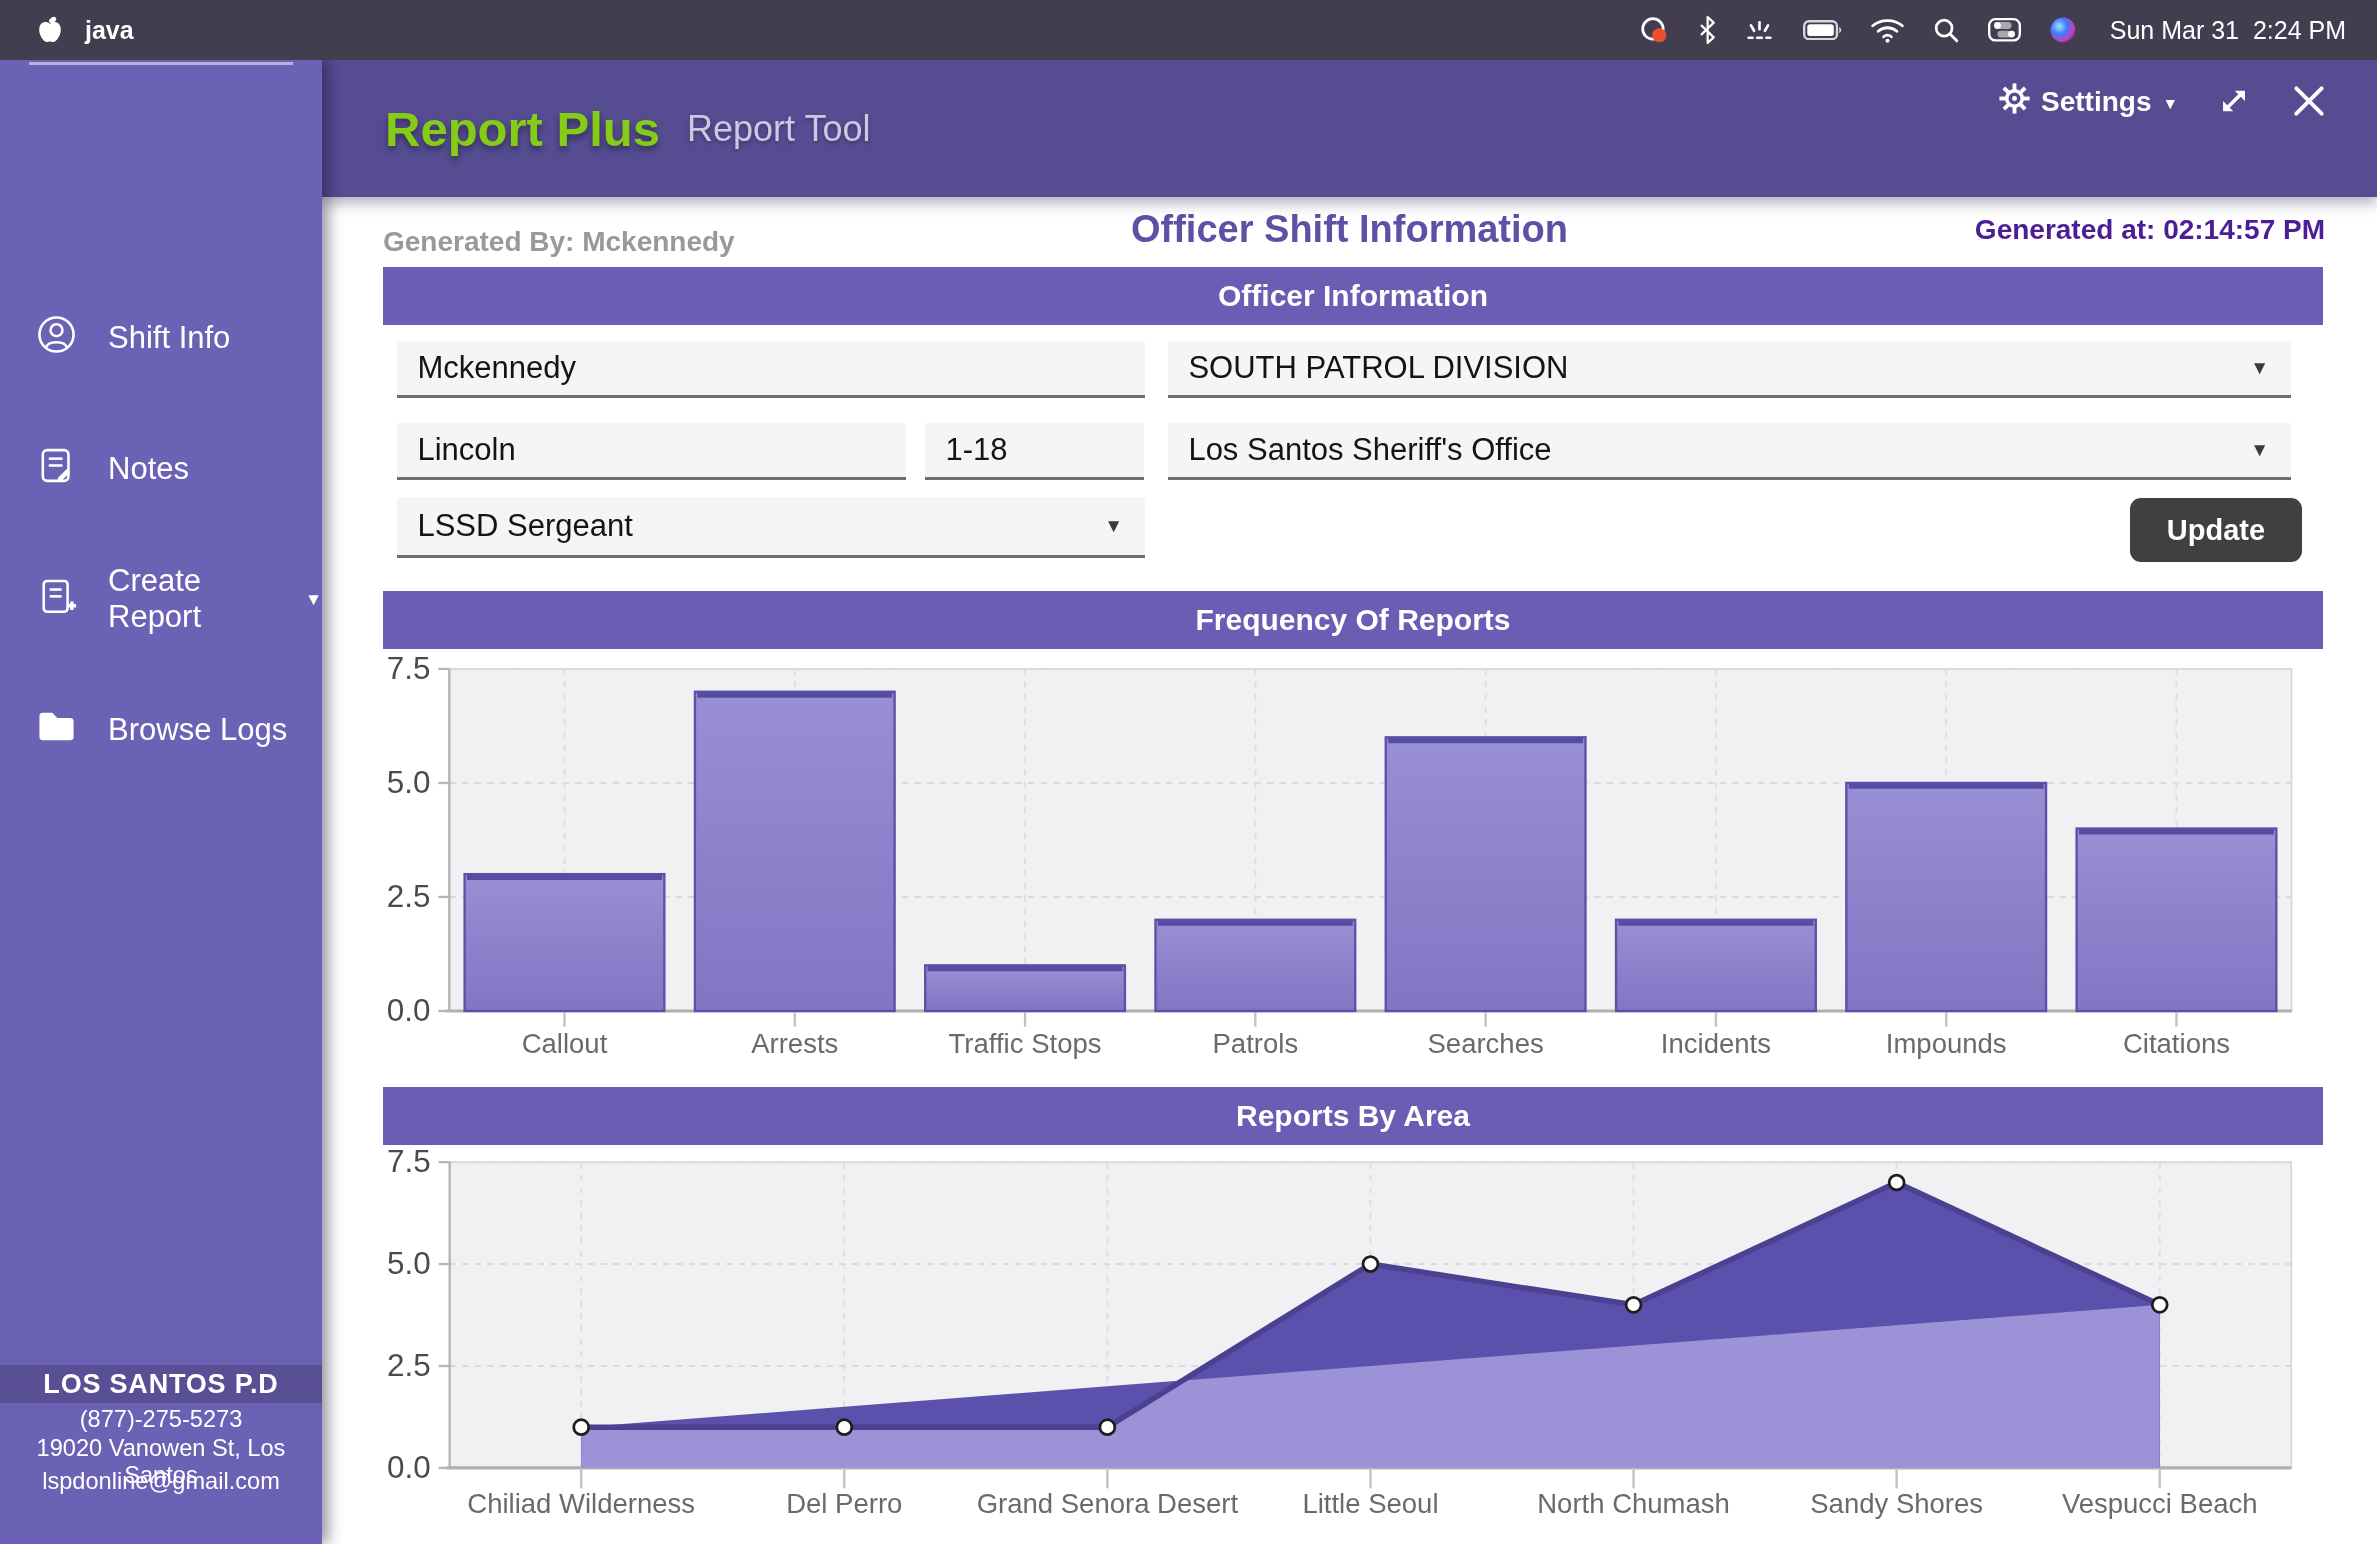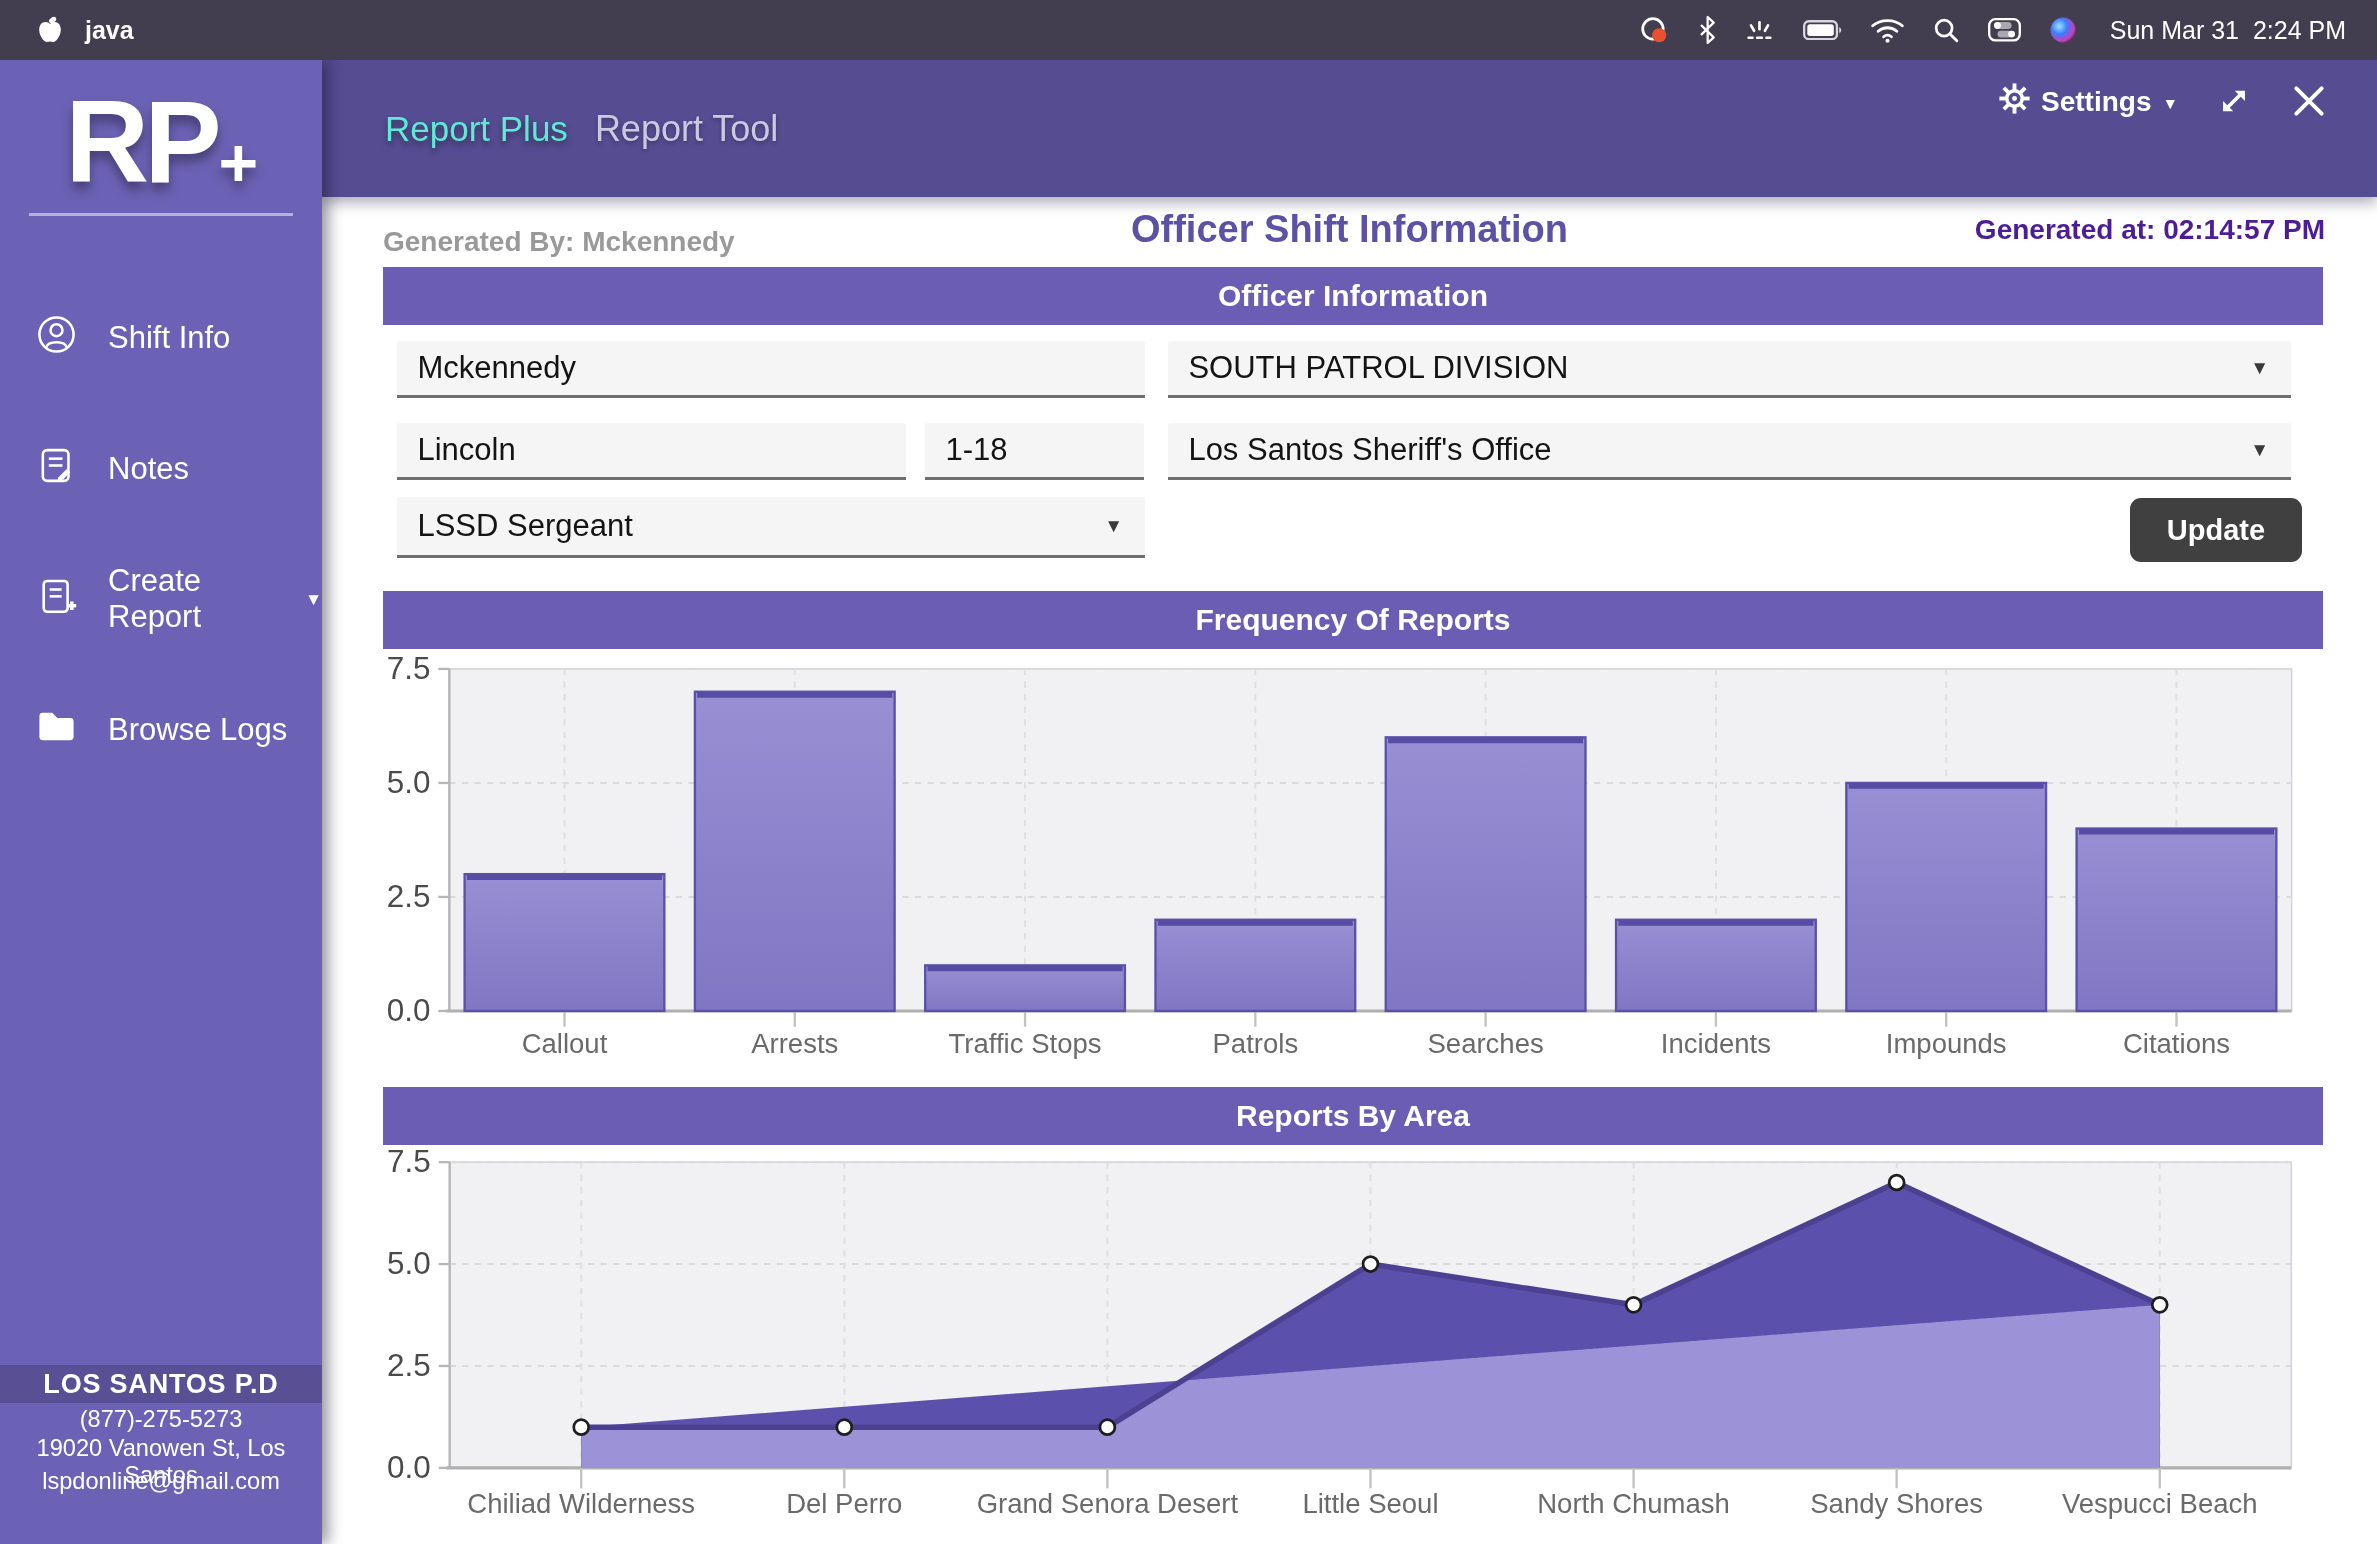--- a/index.html
+++ b/index.html
@@ -31,21 +31,21 @@
   .nav-caret { font-size:17.3px; margin-left:11px; }
   .side-footer-band { position:absolute; left:0; top:1305px; width:322px; height:38px;
     background:#584f95; color:#fff; font-weight:bold; font-size:27px;
     display:flex; align-items:center; justify-content:center; letter-spacing:0.8px; }
   .side-contact { position:absolute; left:0; width:322px; text-align:center; color:#fff; font-size:23.6px; }
 
   
   .appheader { position:absolute; left:322px; top:60px; width:2055px; height:137px;
     background:#564c92; z-index:20; box-shadow:0 6.3px 12.6px rgba(30,25,60,.35); }
   .brand { position:absolute; left:63px; top:0; height:137px; display:flex; align-items:center; gap:27px; }
-  .brand-title { color:#5eead4; font-weight:400; font-size:35px; text-shadow:0 3.9px 6.3px rgba(0,0,0,.4); }
+  .brand-title { color:#84cc16; font-weight:700; font-size:49px; text-shadow:0 3.9px 6.3px rgba(0,0,0,.4); }
   .brand-sub { color:#cdc8e2; font-size:36px; font-weight:500; text-shadow:0 2.4px 4.7px rgba(0,0,0,.3); }
   .header-controls { position:absolute; right:49px; top:17.3px; height:50px;
     display:flex; align-items:center; gap:38px; }
   .settings-group { display:flex; align-items:center; gap:11px; color:#fff;
     font-weight:bold; font-size:28px; cursor:pointer; }
   .settings-caret { font-size:15.7px; position:relative; top:1.6px; }
 
   
   .meta-left { position:absolute; left:383px; top:226px; font-size:28px; font-weight:bold; color:#999; }
   .meta-title { position:absolute; left:322px; top:208px; width:2055px; text-align:center;
@@ -151,21 +151,20 @@
             </radialGradient>
           </defs>
           <circle cx="18" cy="18" r="16" fill="url(#siriGrad)"></circle>
         </svg>
       </span>
       <span class="clock">Sun Mar 31  2:24 PM</span>
     </div>
   </div>
 
   <div class="sidebar">
-    <div class="logo"><span>RP</span><span class="plus">+</span></div>
     <div class="side-divider"></div>
 
     <div class="nav-item" style="top:248px">
       <span>
         <svg width="41" height="41" viewBox="0 0 48 48">
           <circle cx="24" cy="24" r="20" fill="none" stroke="#fff" stroke-width="3"></circle>
           <circle cx="24" cy="19" r="7" fill="none" stroke="#fff" stroke-width="3"></circle>
           <path d="M12 39 c2-8 22-8 24 0" fill="none" stroke="#fff" stroke-width="3"></path>
         </svg>
       </span>

